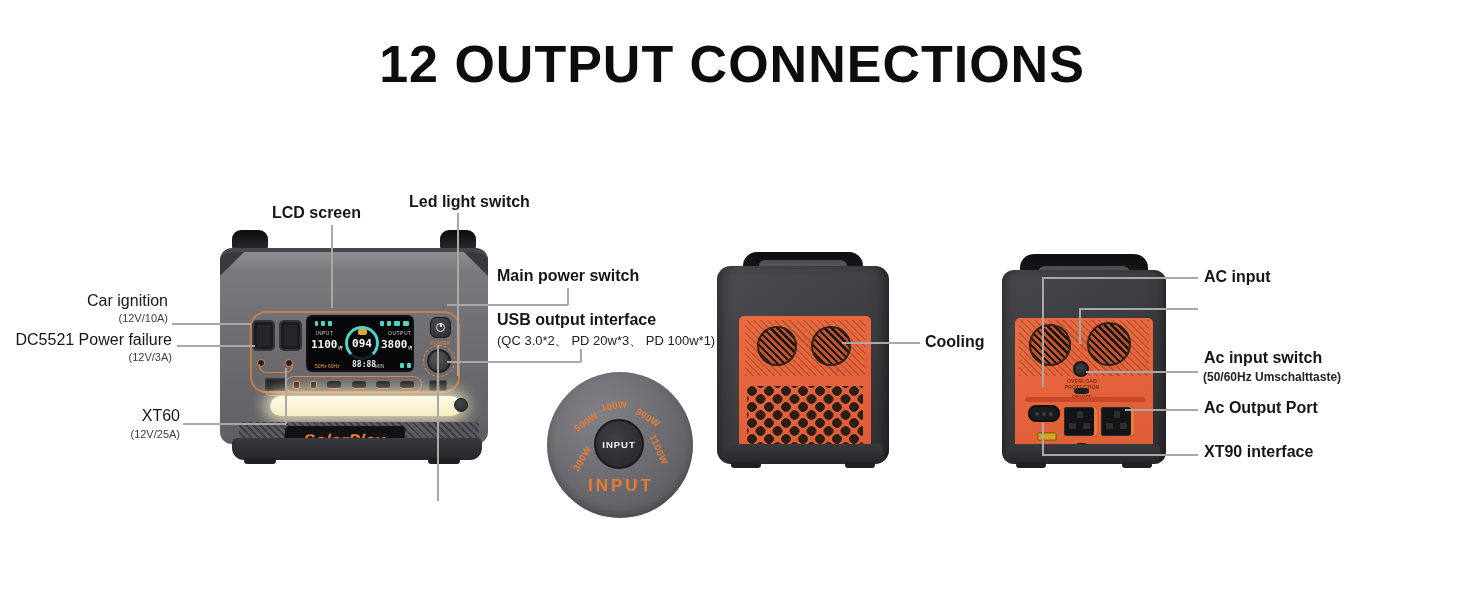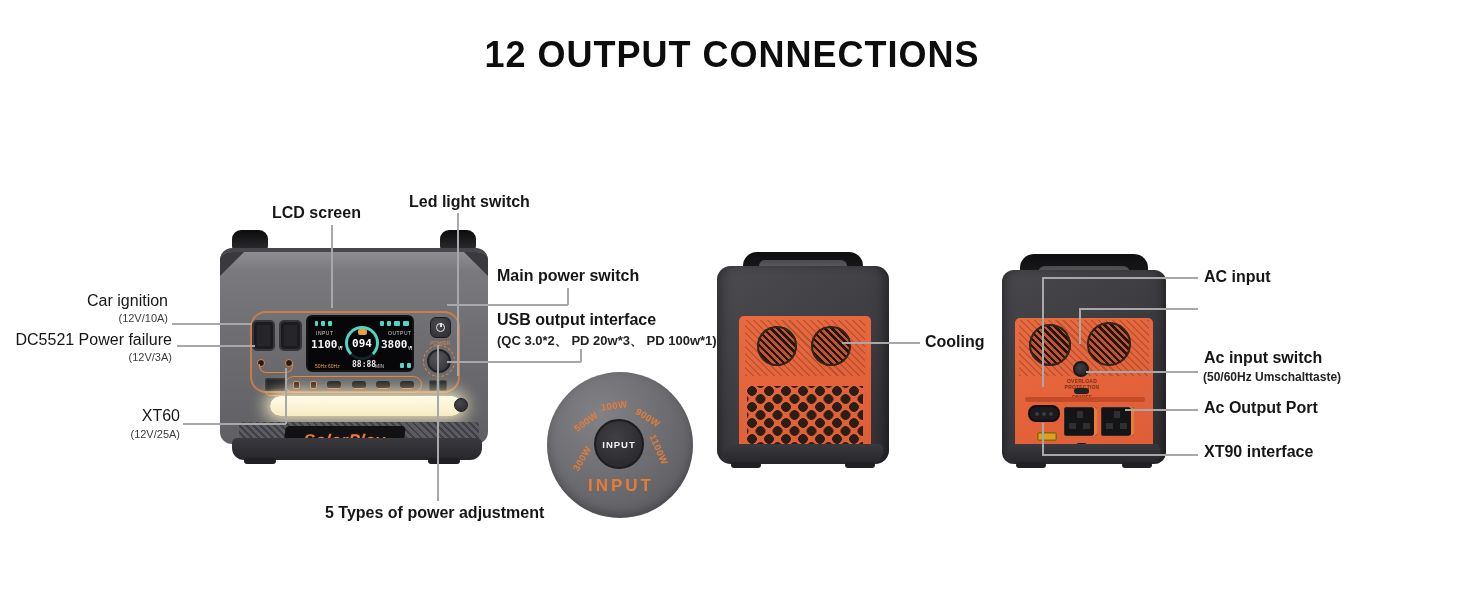--- a/index.html
+++ b/index.html
@@ -4,21 +4,21 @@
 <style>
   * { margin:0; padding:0; box-sizing:border-box; }
   html,body { background:#ffffff; }
   #stage {
     position:relative; width:1464px; height:600px; overflow:hidden;
     background:#ffffff; font-family:"Liberation Sans", sans-serif; color:#111;
   }
   .abs { position:absolute; }
 
   
-  #title { left:0; right:0; top:34px; text-align:center; font-size:36px; font-weight:bold;
+  #title { left:0; right:0; top:34px; text-align:center; font-size:52px; font-weight:bold;
            letter-spacing:1px; color:#0d0d0d; }
   #subtitle { left:0; right:0; top:108px; text-align:center; font-size:18px; font-weight:bold; color:#111; }
 
   
   .lbl { font-size:16px; font-weight:bold; color:#161616; white-space:nowrap; z-index:6; }
   .lbl-sm { font-size:11px; font-weight:normal; color:#3c3c3c; white-space:nowrap; z-index:6; }
   .ra { text-align:right; }
 
   
   .ln { background:#a8a8a8; z-index:5; }
@@ -321,30 +321,29 @@
   <div class="abs ln lnh" style="left:1079px;top:308px;width:119px;"></div>
   <div class="abs ln lnh" style="left:1086px;top:371px;width:112px;"></div>
   <div class="abs ln lnh" style="left:1125px;top:409px;width:73px;"></div>
   <div class="abs ln lnv" style="left:1042px;top:423px;height:32px;"></div>
   <div class="abs ln lnh" style="left:1042px;top:454px;width:156px;"></div>
 
   <div class="abs lbl" style="left:272px;top:204px;">LCD screen</div>
   <div class="abs lbl" style="left:409px;top:193px;">Led light switch</div>
   <div class="abs lbl" style="left:497px;top:267px;">Main power switch</div>
   <div class="abs lbl" style="left:497px;top:311px;text-align:center;">USB output interface</div>
-  <div class="abs lbl-sm" style="left:497px;top:332px;font-size:13px;font-weight:bold;color:#222;">(QC 3.0*2、 PD 20w*3、 PD 100w*1)</div>
+  <div class="abs lbl-sm" style="left:497px;top:332px;font-size:13px;font-weight:normal;color:#222;">(QC 3.0*2、 PD 20w*3、 PD 100w*1)</div>
 
   <div class="abs lbl ra" style="right:1296px;top:292px;font-weight:normal;font-size:16px;">Car ignition</div>
   <div class="abs lbl-sm ra" style="right:1296px;top:312px;">(12V/10A)</div>
   <div class="abs lbl ra" style="right:1292px;top:331px;font-weight:normal;font-size:16px;padding-left:40px;">DC5521 Power failure</div>
   <div class="abs lbl-sm ra" style="right:1292px;top:351px;">(12V/3A)</div>
   <div class="abs lbl ra" style="right:1284px;top:407px;font-weight:normal;font-size:16px;">XT60</div>
   <div class="abs lbl-sm ra" style="right:1284px;top:428px;">(12V/25A)</div>
 
-  <div class="abs lbl" style="left:325px;top:504px;">5 Types of power adjustment</div>
   <div class="abs lbl" style="left:925px;top:333px;">Cooling</div>
 
   <div class="abs lbl" style="left:1204px;top:268px;">AC input</div>
   <div class="abs lbl" style="left:1204px;top:349px;">Ac input switch</div>
   <div class="abs lbl-sm" style="left:1203px;top:370px;font-size:12px;font-weight:bold;color:#222;">(50/60Hz Umschalttaste)</div>
   <div class="abs lbl" style="left:1204px;top:399px;">Ac Output Port</div>
   <div class="abs lbl" style="left:1204px;top:443px;">XT90 interface</div>
 
 </div>
 

